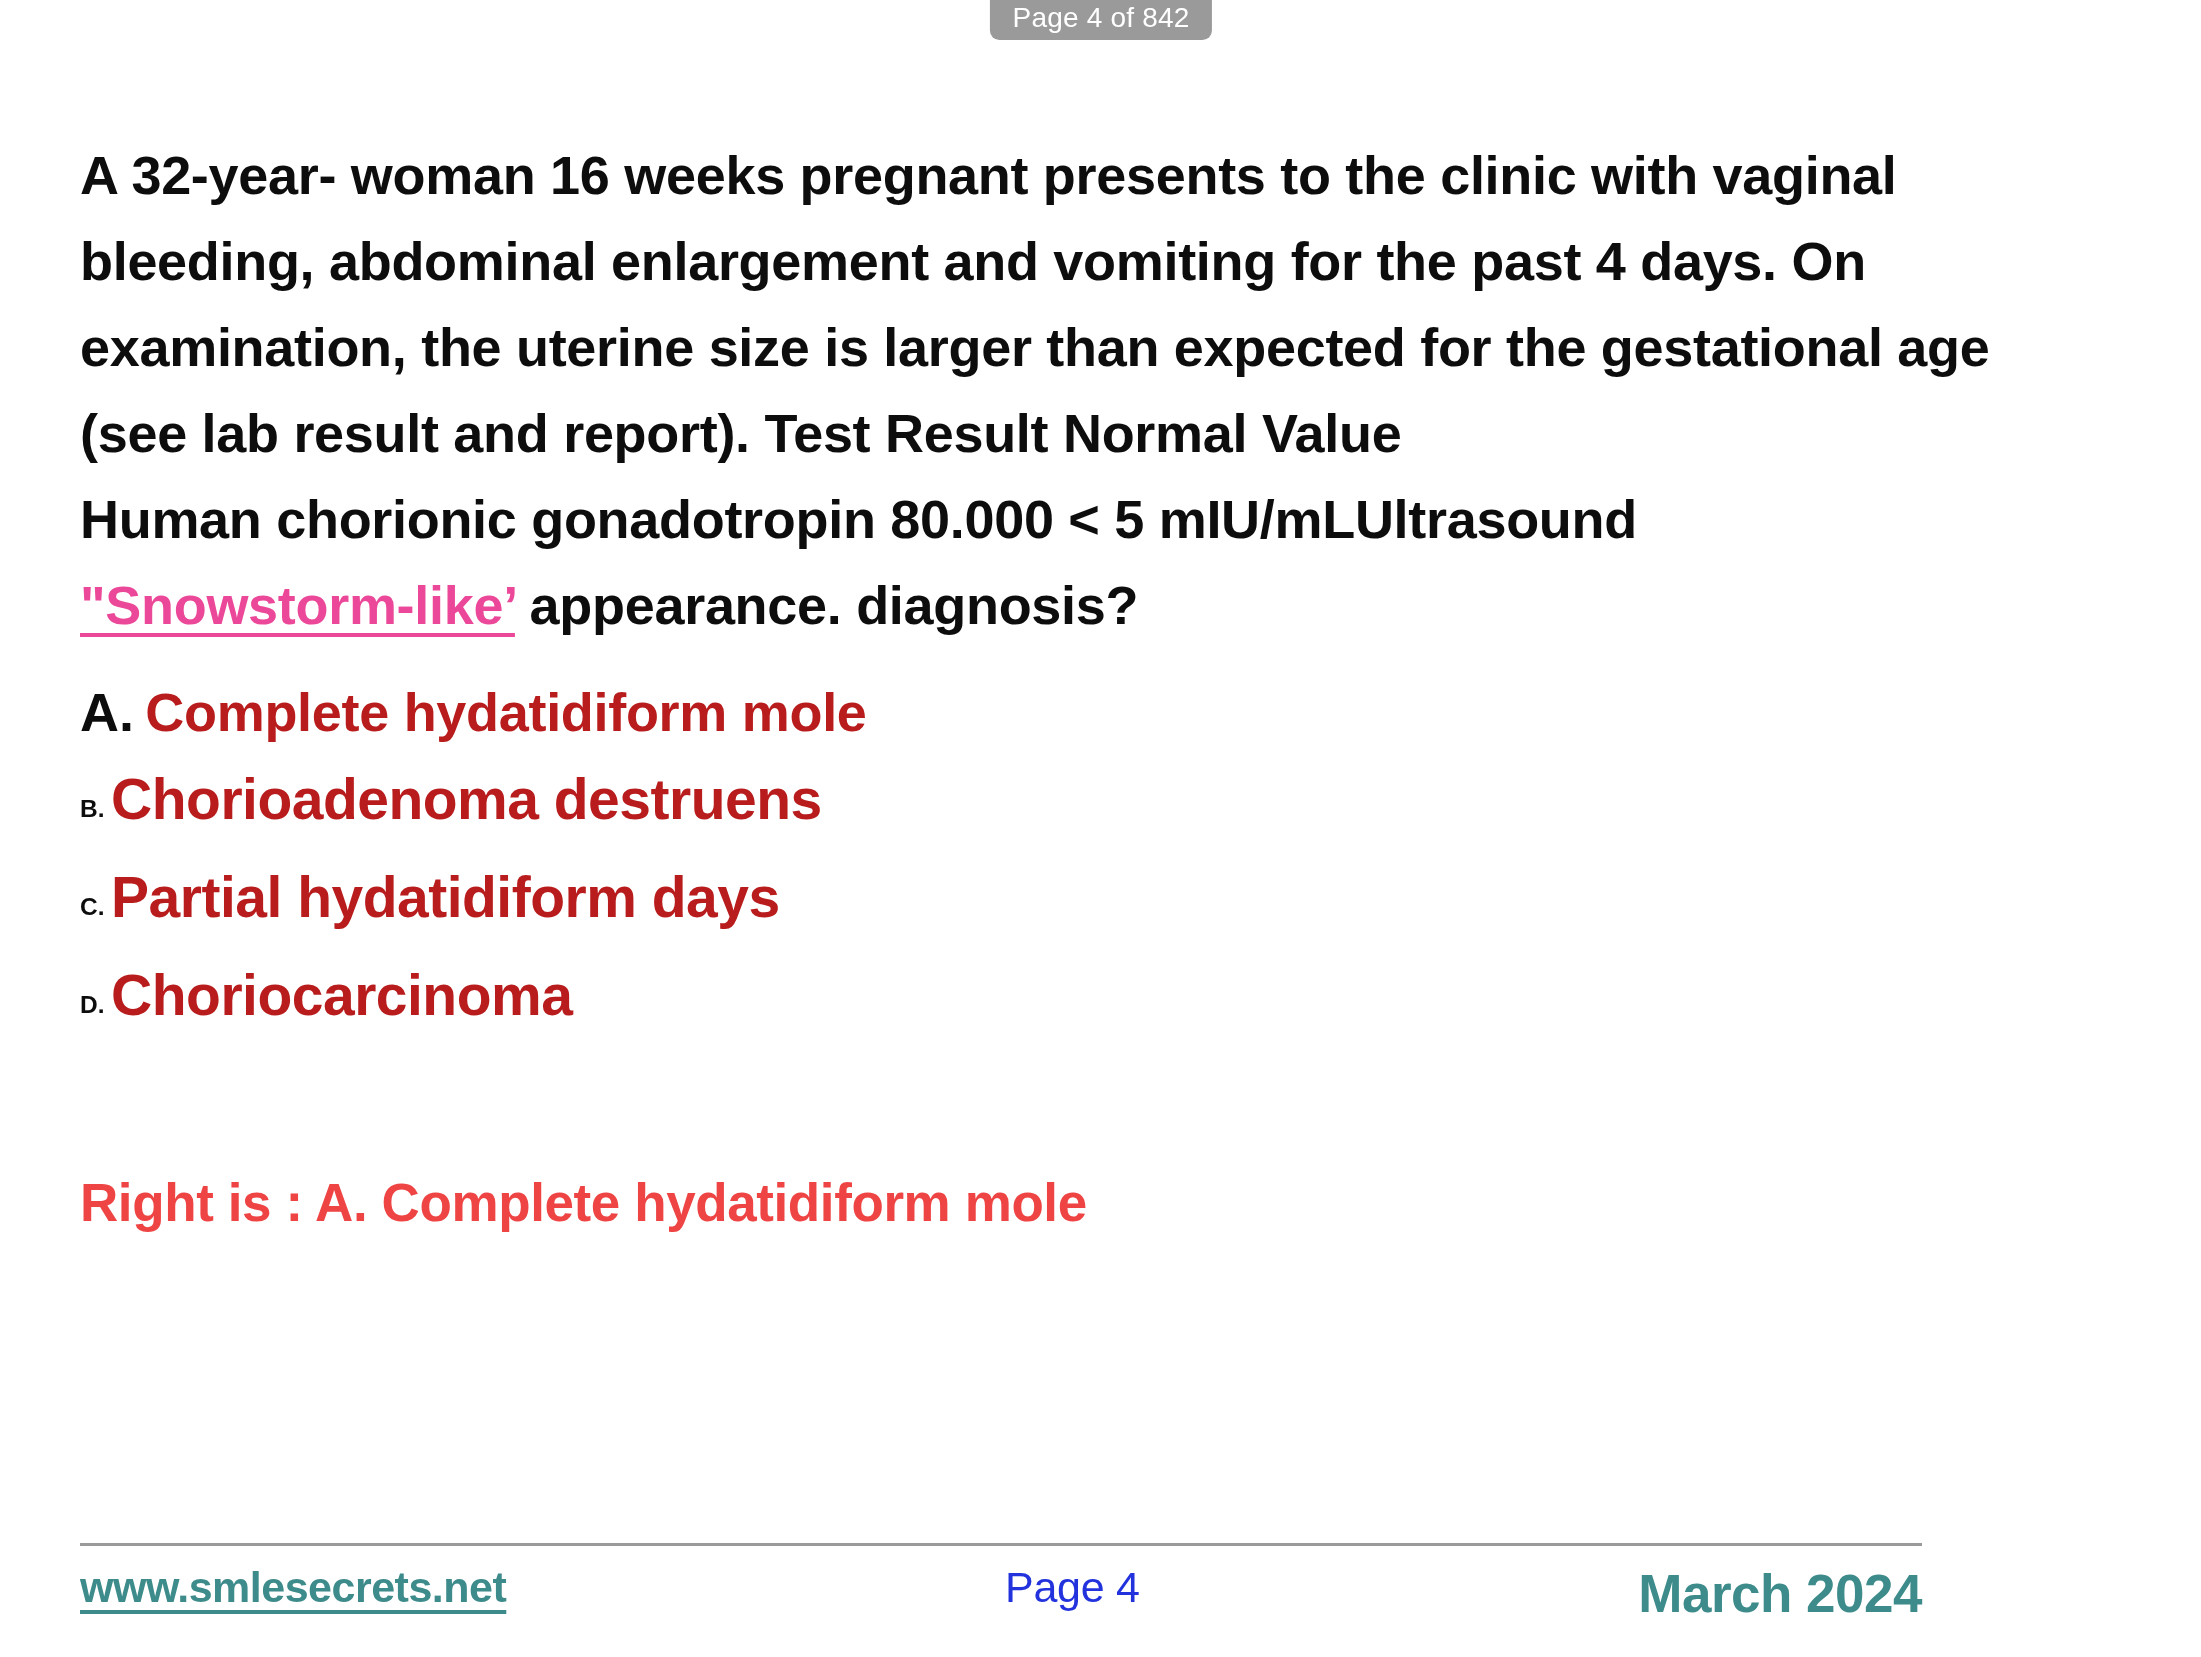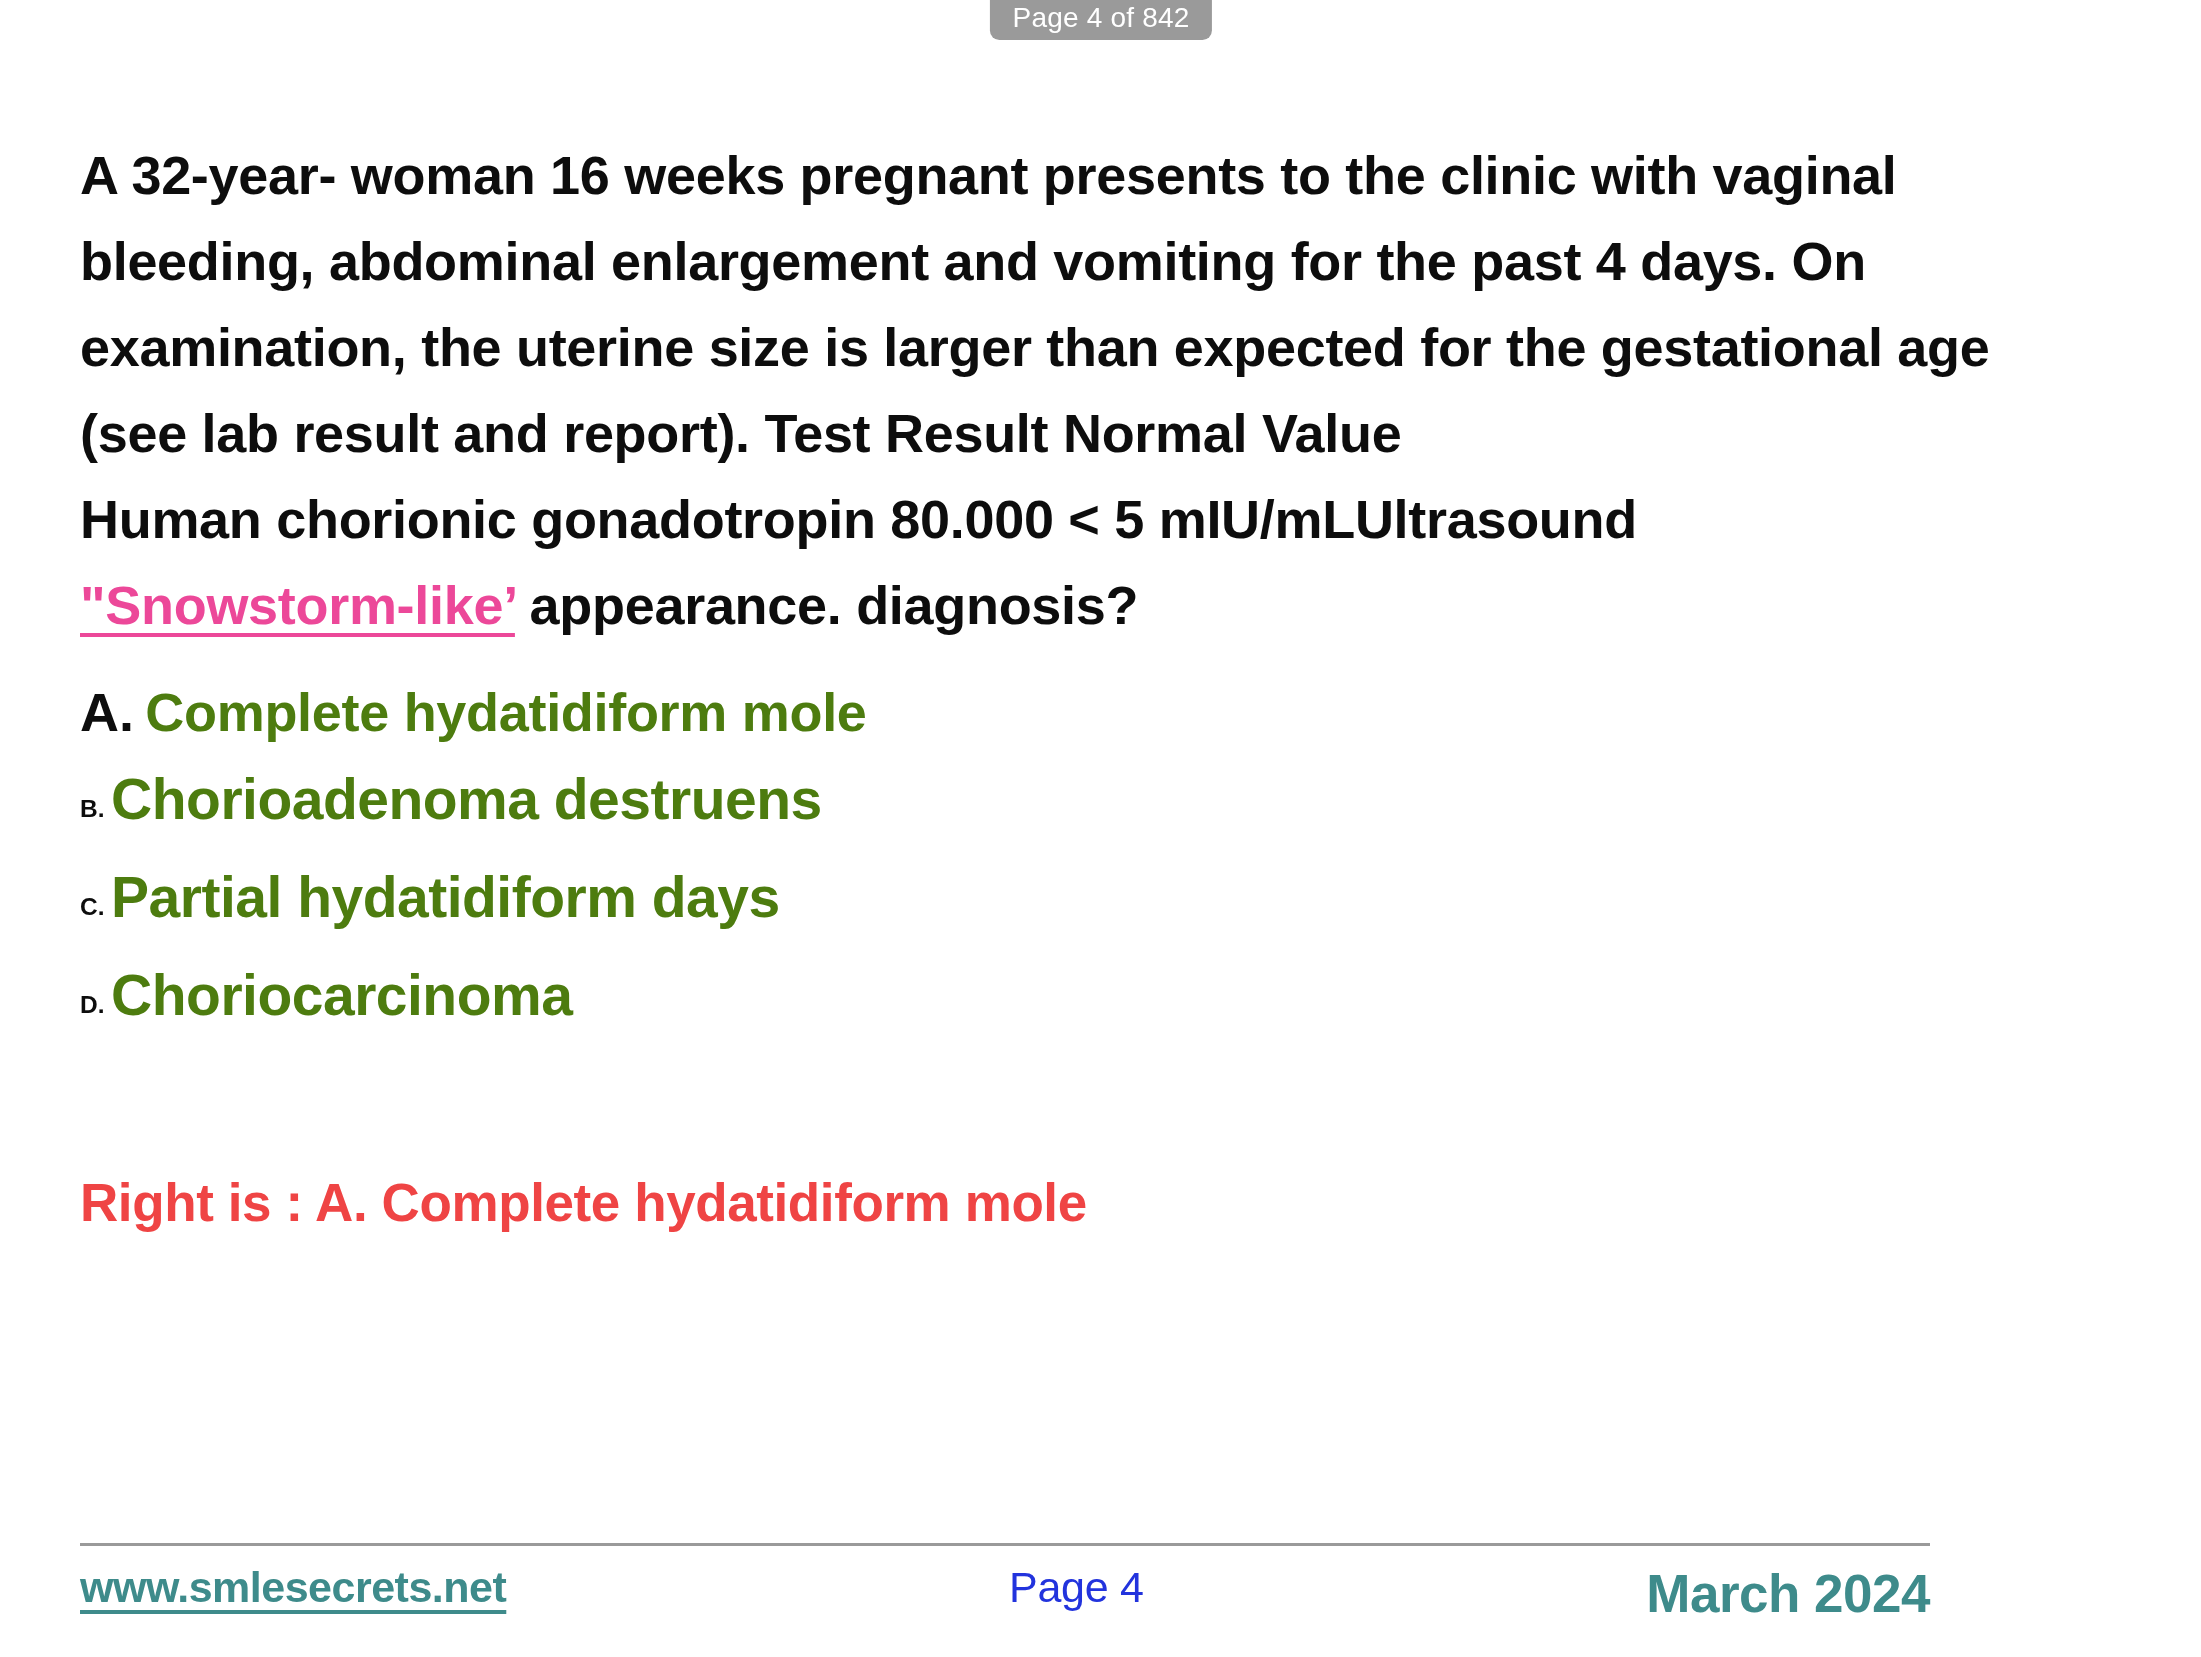--- a/index.html
+++ b/index.html
@@ -32,21 +32,20 @@
     white-space: nowrap;
   }
 
   
   #slide {
     position: absolute;
     left: 0;
     top: 0;
     width: 2002px;
     height: 1657px;
-    padding-left: 8px;
   }
 
   #content {
     position: absolute;
     left: 80px;
     top: 132px;
     width: 2053px;
   }
 
   .stem-line {
@@ -77,21 +76,21 @@
   }
   .option .opt-letter {
     font-weight: 700;
     font-size: 54px;
     color: #0d0d0d;
     margin-right: 11.3px;
   }
   .option .opt-text {
     font-weight: 700;
     font-size: 54px;
-    color: #4d7c0f;
+    color: #b91c1c;
     letter-spacing: -0.3px;
   }
   
   .option.small-letter .opt-letter {
     font-size: 24.5px;
     font-weight: 700;
     margin-right: 6.6px;
     position: relative;
     top: -1.9px;
   }

